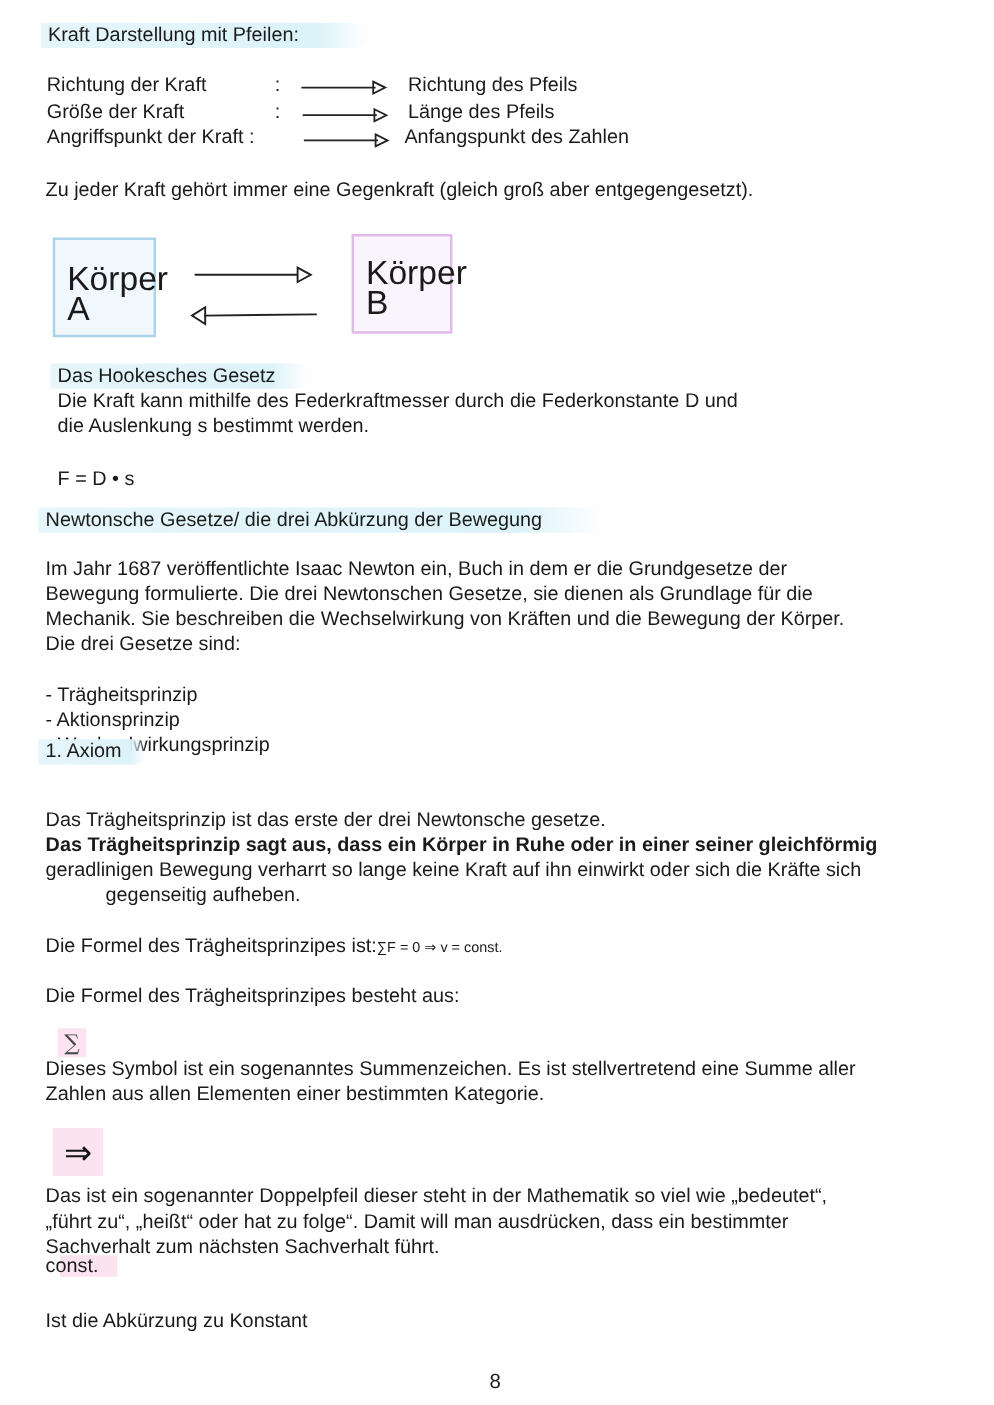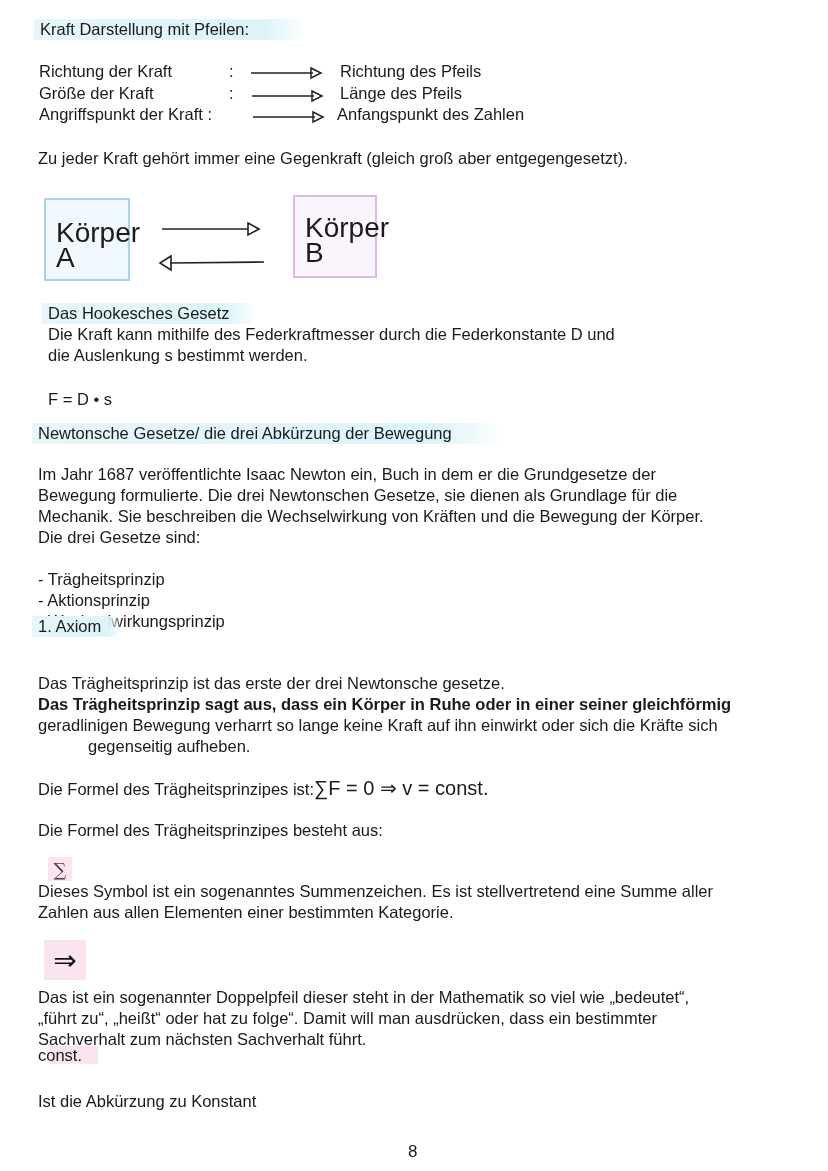--- a/index.html
+++ b/index.html
@@ -103,21 +103,21 @@
 
 <div class="abs hl-blue" style="left:38px; top:616px; width:70px;">
   <span>1. Axiom</span>
 </div>
 <div class="abs" style="left:38px; top:673px;">Das Trägheitsprinzip ist das erste der drei Newtonsche gesetze.</div>
 <div class="abs" style="left:38px; top:694px;font-weight:bold;">Das Trägheitsprinzip sagt aus, dass ein Körper in Ruhe oder in einer seiner gleichförmig</div>
 <div class="abs" style="left:38px; top:715px;">geradlinigen Bewegung verharrt so lange keine Kraft auf ihn einwirkt oder sich die Kräfte sich</div>
 <div class="abs" style="left:56px; top:736px;margin-left:32px;">gegenseitig aufheben.</div>
 
 <div class="abs" style="left:38px; top:778px;">
-  <span>Die Formel des Trägheitsprinzipes ist:</span><span style="font-size:20px;">∑F = 0 ⇒ v = const.</span>
+  <span>Die Formel des Trägheitsprinzipes ist:</span><span style="font-size:12px;">∑F = 0 ⇒ v = const.</span>
 </div>
 
 <div class="abs" style="left:38px; top:820px;">Die Formel des Trägheitsprinzipes besteht aus:</div>
 
 <div class="sym-box" style="left:48px; top:857px; width:24px; height:24px;">
   <span style="font-family:'DejaVu Serif', serif; font-size:18px; color:#444;">∑</span>
 </div>
 <div class="abs" style="left:38px; top:881px;">Dieses Symbol ist ein sogenanntes Summenzeichen. Es ist stellvertretend eine Summe aller</div>
 <div class="abs" style="left:38px; top:902px;">Zahlen aus allen Elementen einer bestimmten Kategorie.</div>
 

